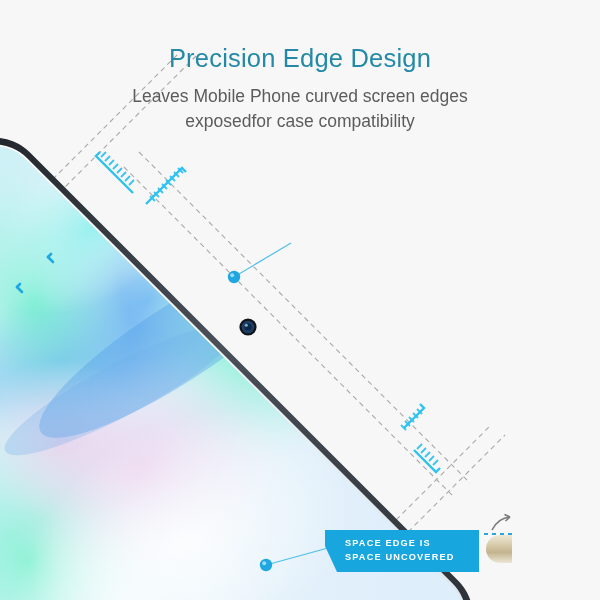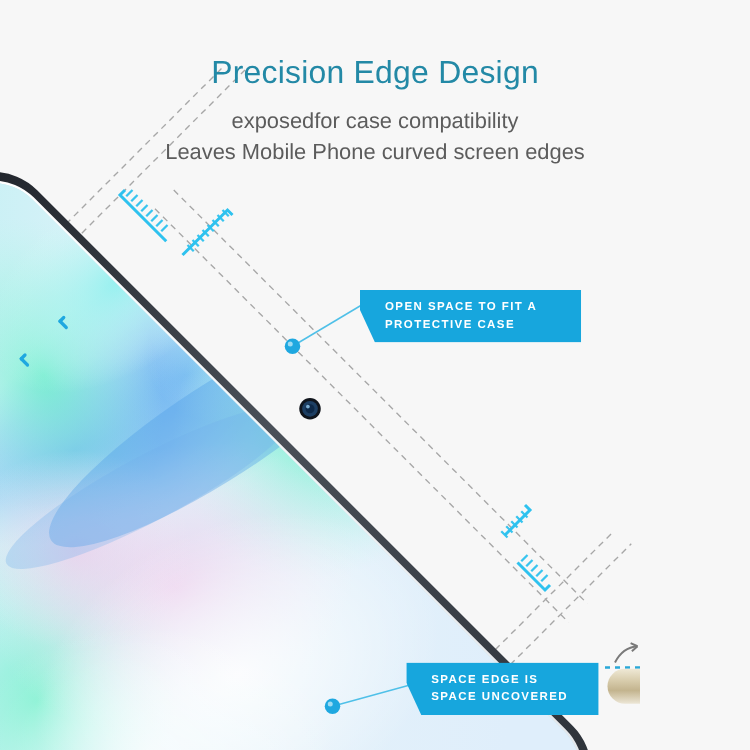--- a/index.html
+++ b/index.html
@@ -285,29 +285,25 @@
     <g>
       <line x1="266" y1="565" x2="328" y2="548" stroke="#4fc0e8" stroke-width="1.2"></line>
       <circle cx="266" cy="565" r="6.2" fill="#1fa8e0"></circle>
       <circle cx="264.2" cy="563.2" r="2" fill="#bfe8f8" opacity=".8"></circle>
     </g>
   </svg>
 
   <div id="header">
     <h1 id="title">Precision Edge Design</h1>
     <p id="subtitle">
+      <span class="sub-line">Leaves Mobile Phone curved screen edges</span>
       <span class="sub-line">exposedfor case compatibility</span>
-      <span class="sub-line">Leaves Mobile Phone curved screen edges</span>
     </p>
   </div>
 
-  <div class="callout" id="callout-open-space">
-    <span class="co-line">OPEN SPACE TO FIT A</span>
-    <span class="co-line">PROTECTIVE CASE</span>
-  </div>
 
   <div class="callout" id="callout-curved-edge">
     <span class="co-line">SPACE EDGE IS</span>
     <span class="co-line">SPACE UNCOVERED</span>
   </div>
 
   <div id="edge-diagram">
     <svg viewBox="0 0 116 92" width="116" height="92" xmlns="http://www.w3.org/2000/svg">
 
       <line x1="30" y1="4" x2="30" y2="40" stroke="#29a8d8" stroke-width="2" stroke-dasharray="4 4"></line>

